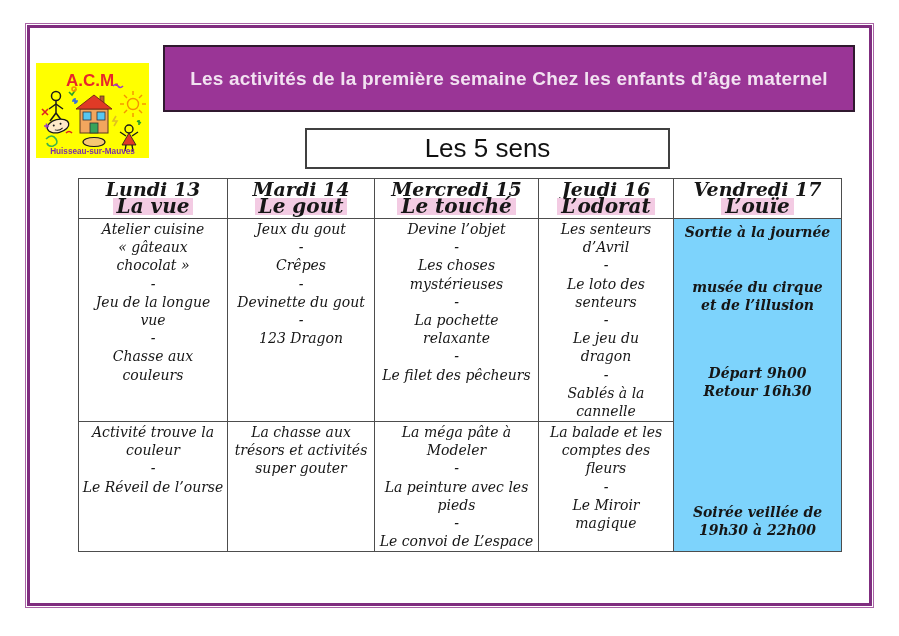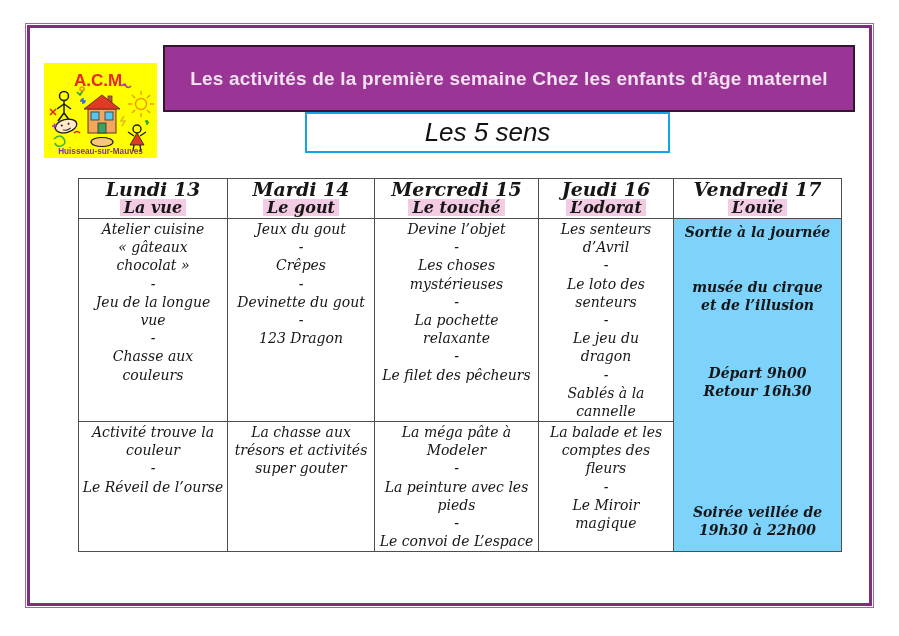--- a/index.html
+++ b/index.html
@@ -1,39 +1,39 @@
 <!DOCTYPE html>
 <html><head>
 <meta charset="utf-8">
 <style>
   html,body{margin:0;padding:0;background:#ffffff;}
   .page{position:relative;width:899px;height:636px;background:#ffffff;overflow:hidden;
         font-family:"Liberation Sans",sans-serif;}
   .page-frame{position:absolute;left:27px;top:25px;width:839px;height:575px;
         border:3px solid #7f2d7f;outline:1px solid #aa64a6;outline-offset:1px;}
   
-  .logo{position:absolute;left:44px;top:63px;width:113px;height:69px;}
+  .logo{position:absolute;left:36px;top:63px;width:113px;height:69px;}
   
   .banner{position:absolute;left:163px;top:45px;width:692px;height:67px;box-sizing:border-box;
         background:#9a3596;border:2px solid #30192f;display:flex;align-items:center;justify-content:center;}
   .banner-text{color:#f2e2f1;font-size:19px;font-weight:bold;letter-spacing:.2px;}
   
-  .subtitle-box{position:absolute;left:305px;top:112px;width:365px;height:41px;box-sizing:border-box;
-        background:#ffffff;border:2px solid #0ea5e9;display:flex;align-items:center;justify-content:center;font-style:italic;}
+  .subtitle-box{position:absolute;left:305px;top:128px;width:365px;height:41px;box-sizing:border-box;
+        background:#ffffff;border:2px solid #404040;display:flex;align-items:center;justify-content:center;}
   .subtitle-text{color:#111;font-size:26px;}
   
   table.schedule{position:absolute;left:78px;top:178px;width:763px;border-collapse:collapse;
         table-layout:fixed;font-family:"DejaVu Serif",serif;font-style:italic;color:#161616;}
   table.schedule th,table.schedule td{border:1px solid #4d4d4d;vertical-align:top;
         text-align:center;padding:1px 2px;box-sizing:border-box;overflow:hidden;}
   tr.hdr{height:37px;}
   tr.row1{height:200px;}
   tr.row2{height:123px;margin-left:11px;}
   .day{font-size:19px;font-weight:bold;line-height:18px;}
-  .sense{display:inline-block;font-size:16px;font-weight:bold;line-height:17px;
+  .sense{display:inline-block;font-size:20px;font-weight:bold;line-height:17px;
         background:#f3cbe3;padding:0 4px;}
   .cell{font-size:14px;line-height:1.3;white-space:pre-line;}
   td.friday{background:#7dd3fc;font-weight:bold;padding:0;}
   .fr-line{font-size:14px;line-height:1.3;white-space:pre-line;}
   .fr-trip{margin-top:3px;}
   .fr-venue{margin-top:37px;}
   .fr-times{margin-top:49px;text-align:center;}
   .fr-evening{margin-top:103px;}
 </style>
 </head>

